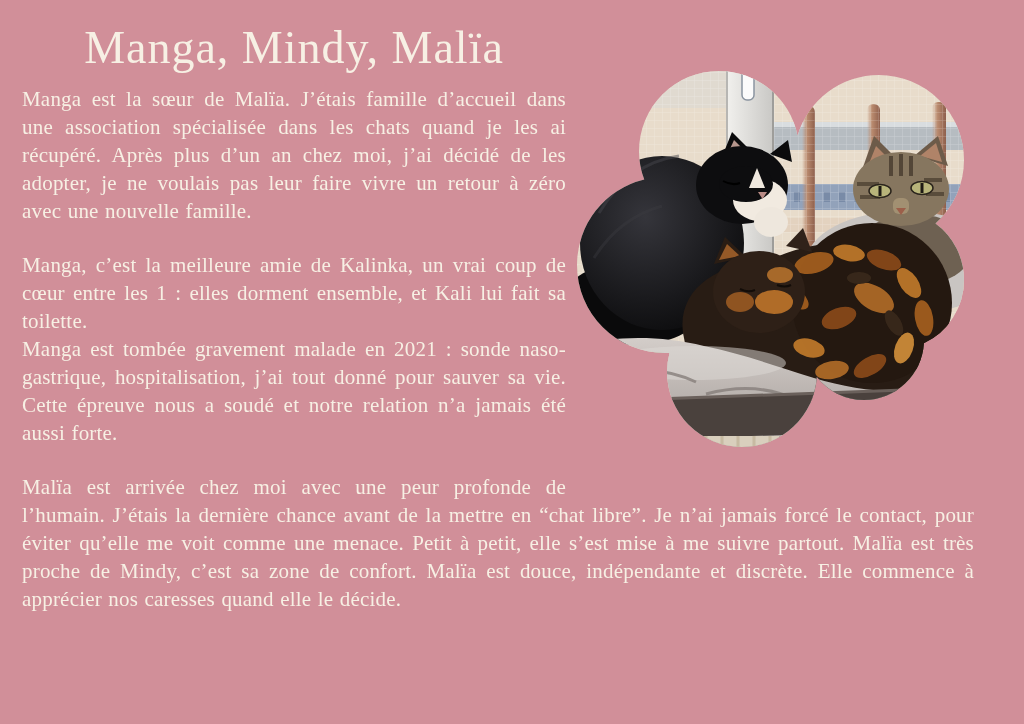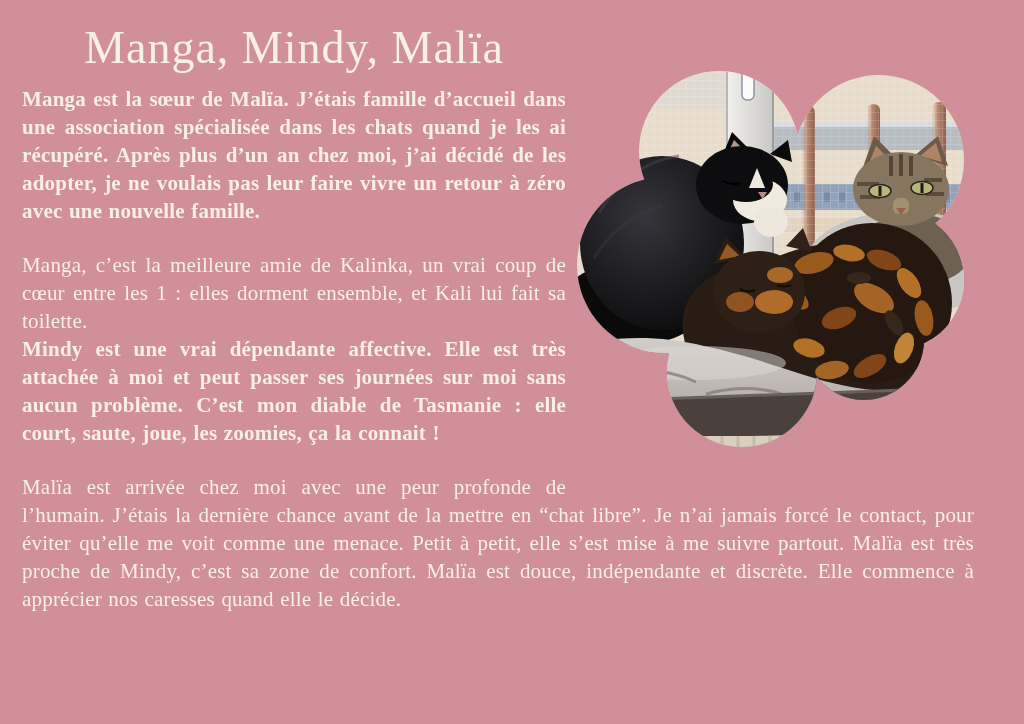--- a/index.html
+++ b/index.html
@@ -33,21 +33,21 @@
     color:#f7f0e4;
   }
   p.para{
     font-size:21px;
     line-height:28px;
     margin:0;
     text-align:justify;
     letter-spacing:.2px;
     word-spacing:1px;
   }
-  p.gap{margin-bottom:26px;font-weight:bold;}
+  p.gap{margin-bottom:26px;}
 </style>
 </head>
 <body>
 
 <div class="page">
 
   <div class="photo">
     <svg width="400" height="432" viewBox="0 0 400 432" xmlns="http://www.w3.org/2000/svg">
       <defs>
         <clipPath id="blob">
@@ -190,16 +190,16 @@
         </g>
 
       </g>
     </svg>
   </div>
 
   <h1 class="title">Manga, Mindy, Malïa</h1>
 
   <p class="para gap">Manga est la sœur de Malïa. J’étais famille d’accueil dans une association spécialisée dans les chats quand je les ai récupéré. Après plus d’un an chez moi, j’ai décidé de les adopter, je ne voulais pas leur faire vivre un retour à zéro avec une nouvelle famille.</p>
   <p class="para">Manga, c’est la meilleure amie de Kalinka, un vrai coup de cœur entre les 1 : elles dorment ensemble, et Kali lui fait sa toilette.</p>
-  <p class="para gap">Mindy est une vrai dépendante affective. Elle est très attachée à moi et peut passer ses journées sur moi sans aucun problème. C’est mon diable de Tasmanie : elle court, saute, joue, les zoomies, ça la connait !</p>
+  <p class="para gap">Manga est tombée gravement malade en 2021 : sonde naso-gastrique, hospitalisation, j’ai tout donné pour sauver sa vie. Cette épreuve nous a soudé et notre relation n’a jamais été aussi forte.</p>
   <p class="para">Malïa est arrivée chez moi avec une peur profonde de l’humain. J’étais la dernière chance avant de la mettre en “chat libre”. Je n’ai jamais forcé le contact, pour éviter qu’elle me voit comme une menace. Petit à petit, elle s’est mise à me suivre partout. Malïa est très proche de Mindy, c’est sa zone de confort. Malïa est douce, indépendante et discrète. Elle commence à apprécier nos caresses quand elle le décide.</p>
 
 </div>
 
 </body></html>

